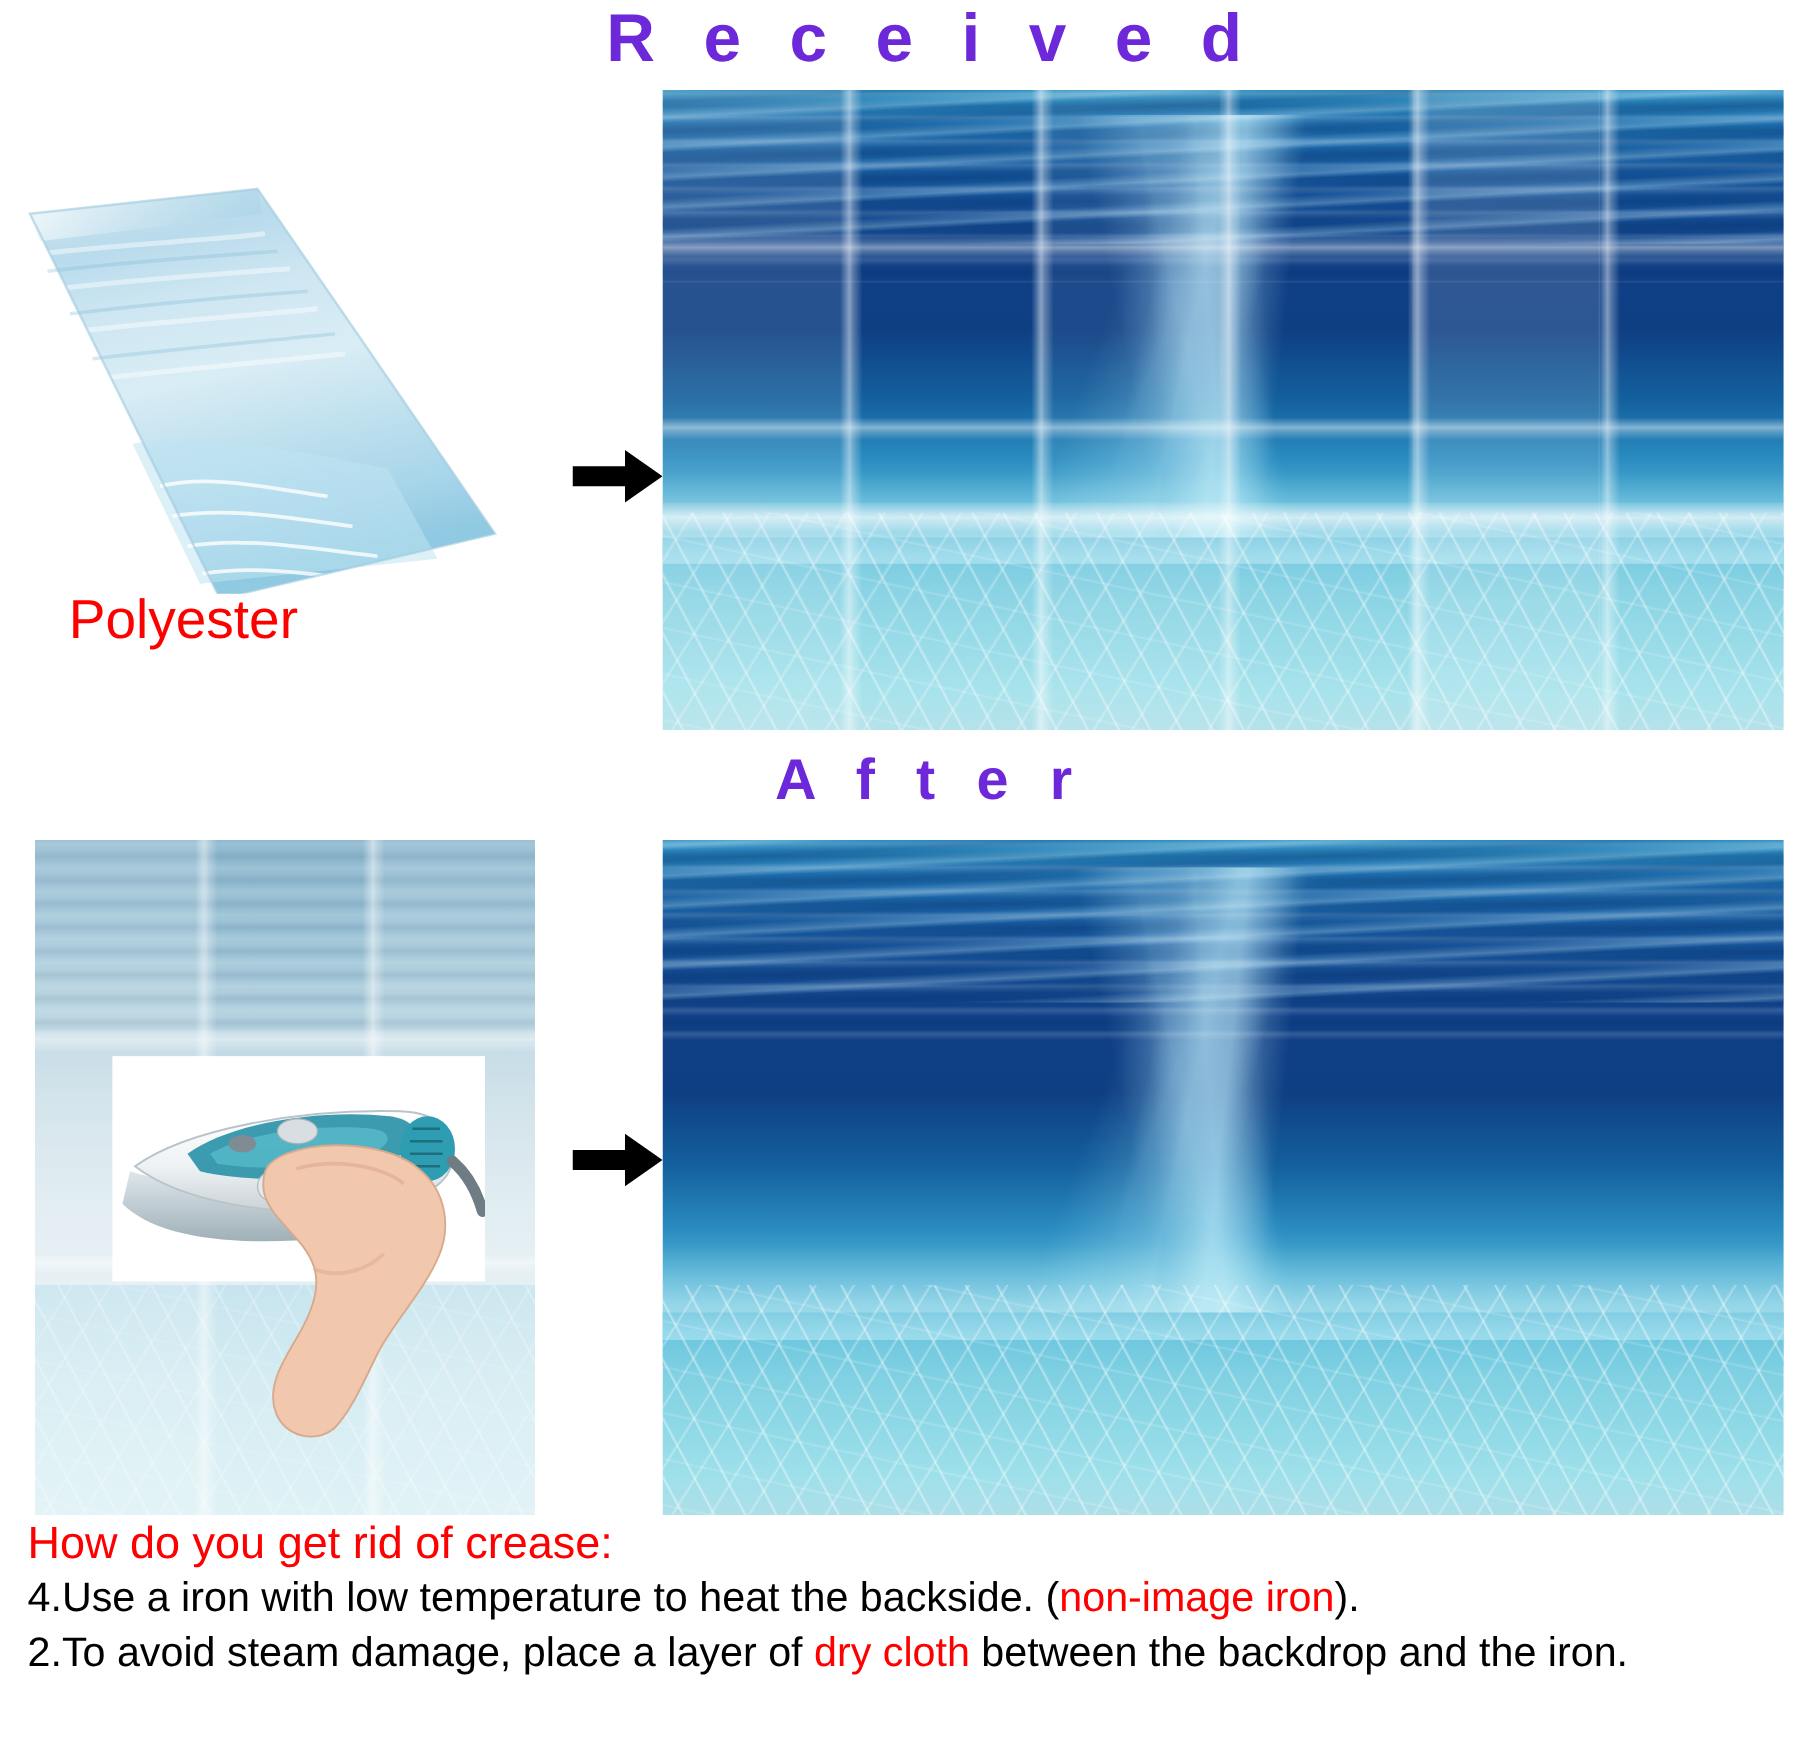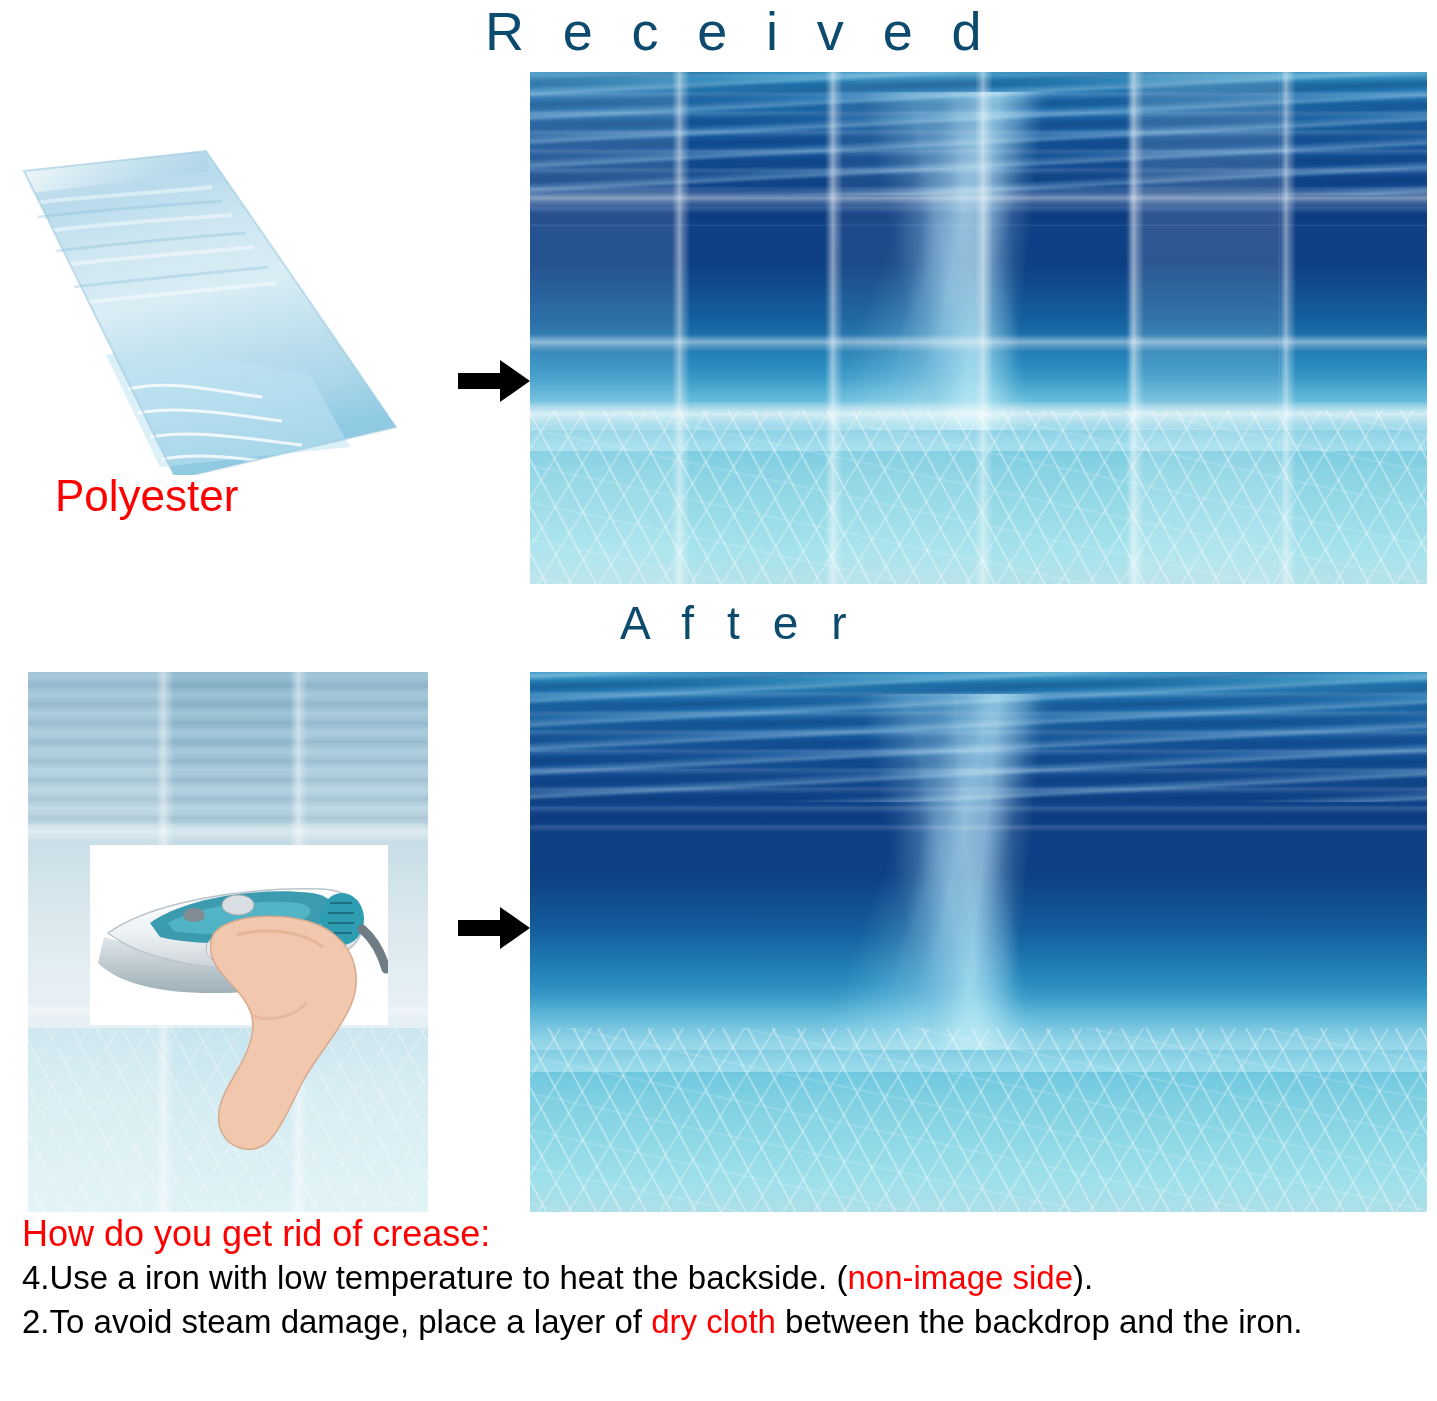--- a/index.html
+++ b/index.html
@@ -17,22 +17,22 @@
 
   .page {
     position: absolute;
     inset: 0;
     background: #ffffff;
   }
 
   
   .banner-text {
     position: absolute;
-    font-weight: normal;
-    color: #0c4a6e;
+    font-weight: bold;
+    color: #6d28d9;
     letter-spacing: 0.22em;
     white-space: nowrap;
     font-family: "Liberation Sans", sans-serif;
   }
   #received-title {
     left: 485px;
     top: 2px;
     font-size: 54px;
     line-height: 58px;
   }
@@ -424,17 +424,17 @@
       <div class="surface2"></div>
       <div class="rays"></div>
       <div class="seabed"></div>
       <div class="bottomglow"></div>
       <div class="caustics"></div>
     </div>
   </div>
 
   <div id="instructions">
     <div id="instr-heading">How do you get rid of crease:</div>
-    <div class="instr-line"><span>4.Use a iron with low temperature to heat the backside. (</span><span class="hl">non-image side</span><span>).</span></div>
+    <div class="instr-line"><span>4.Use a iron with low temperature to heat the backside. (</span><span class="hl">non-image iron</span><span>).</span></div>
     <div class="instr-line"><span>2.To avoid steam damage, place a layer of </span><span class="hl">dry cloth</span><span> between the backdrop and the iron.</span></div>
   </div>
 
 </div>
 
 </body></html>

